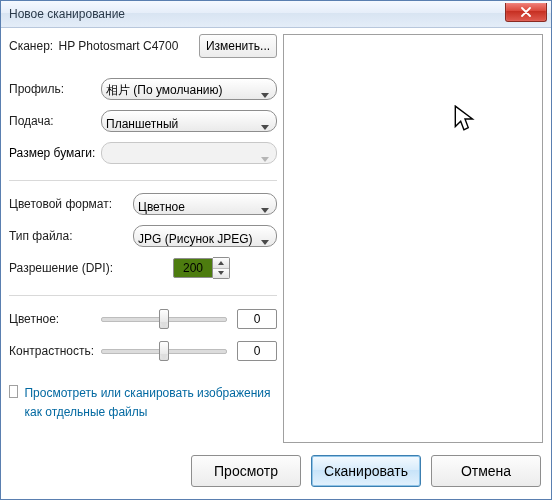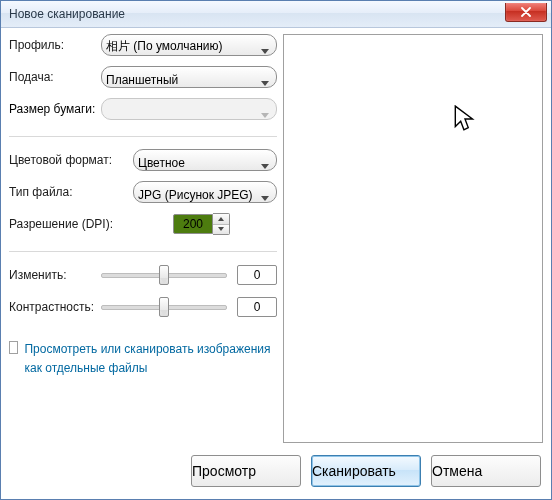--- a/index.html
+++ b/index.html
@@ -263,21 +263,21 @@
     gap: 10px;
   }
   .big-btn {
     width: 110px;
     height: 32px;
     border: 1px solid #8e8e8e;
     border-radius: 3px;
     background: linear-gradient(to bottom,#fdfdfd,#ececec);
     font-family: inherit;
     font-size: 14px;
-    text-align: left;
+    text-align: center;
     line-height: 28px;
     padding: 0;
   }
   .big-btn.default {
     border: 1px solid #3c7fb1;
     box-shadow: 0 0 0 1px #8fc4e8 inset;
     background: linear-gradient(to bottom,#f4faff,#d9ecfb 45%,#c7e3f9 46%,#e2f1fd);
   }
 
   .cursor {
@@ -299,20 +299,27 @@
         <path d="M1 1 L9 9 M9 1 L1 9" stroke="#fff" stroke-width="1.8" stroke-linecap="round"></path>
       </svg>
     </div>
   </div>
 
   <div class="content">
     <div class="upper">
 
       <div class="form-col">
 
+        <div class="row scanner-row" style="margin-bottom:20px;">
+          <span class="label">
+            <span>Сканер:</span>
+            <span style="margin-left:2px;">HP Photosmart C4700</span>
+          </span>
+          <button class="change-btn">Изменить...</button>
+        </div>
 
         <div class="row field-row">
           <span class="label">Профиль:</span>
           <div class="combo">
             <span class="combo-text">相片 (По умолчанию)</span>
             <span class="combo-arrow">
               <svg width="8" height="6">
                   <path d="M0 0 L8 0 L4 5 Z" fill="#4a4a4a"></path>
                 </svg>
             </span>
@@ -384,21 +391,21 @@
                     <path d="M0 0 L6 0 L3 4 Z" fill="#4a4a4a"></path>
                   </svg>
                 </div>
             </div>
           </div>
         </div>
 
         <hr class="sep">
 
         <div class="row slider-row">
-          <span class="label">Изменить:</span>
+          <span class="label">Цветное:</span>
           <div class="slider-track">
             <div class="track-line"></div>
             <div class="slider-thumb"></div>
           </div>
           <div class="slider-val">0</div>
         </div>
 
         <div class="row slider-row" style="margin-bottom:4px;">
           <span class="label">Контрастность:</span>
           <div class="slider-track">

